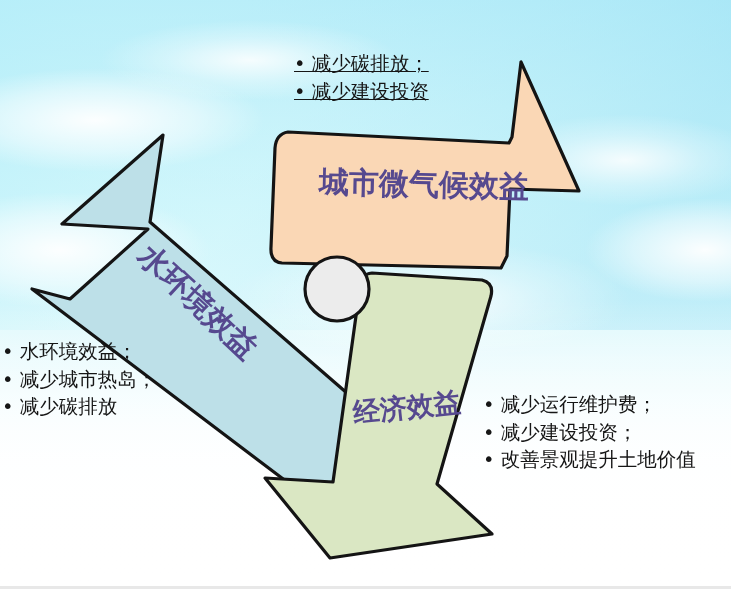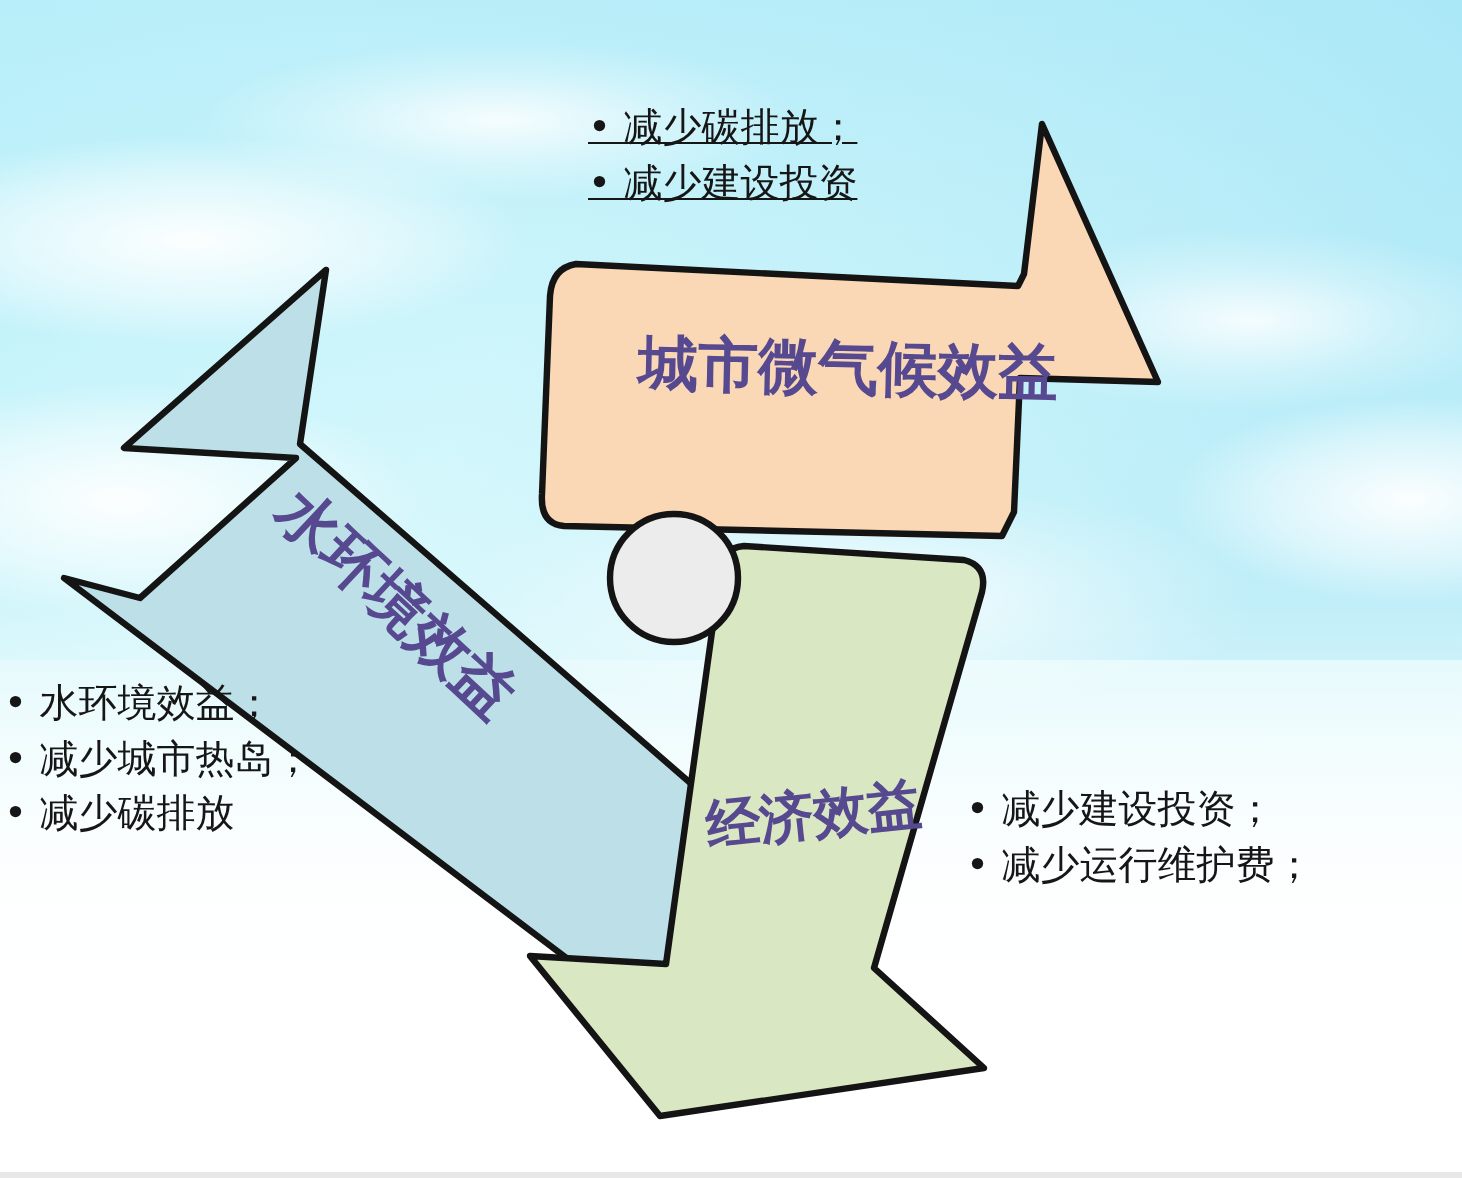--- a/index.html
+++ b/index.html
@@ -172,17 +172,18 @@
     <span class="bullet-row">• 减少建设投资</span>
   </div>
 
   <div class="callout" id="callout-left">
     <span class="bullet-row">• 水环境效益；</span>
     <span class="bullet-row">• 减少城市热岛；</span>
     <span class="bullet-row">• 减少碳排放</span>
   </div>
 
   <div class="callout" id="callout-right">
+    <span class="bullet-row">• 减少运行维护费；</span>
     <span class="bullet-row">• 减少建设投资；</span>
-    <span class="bullet-row">• 减少运行维护费；</span>
+    <span class="bullet-row">• 改善景观提升土地价值</span>
   </div>
 
 </div>
 
 </body></html>

